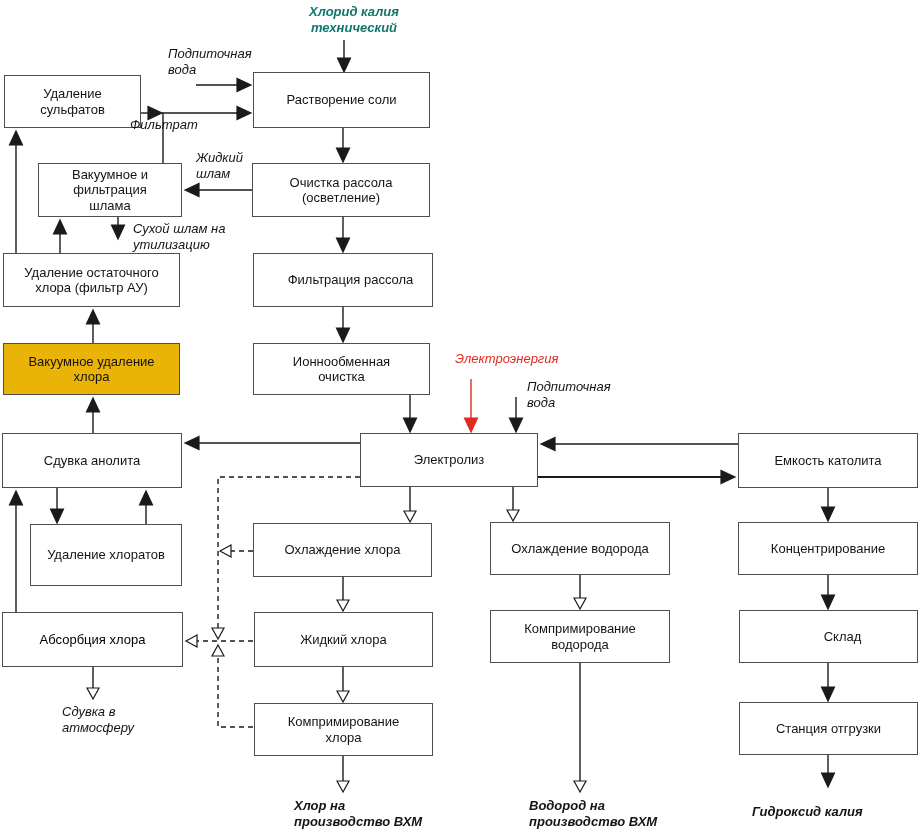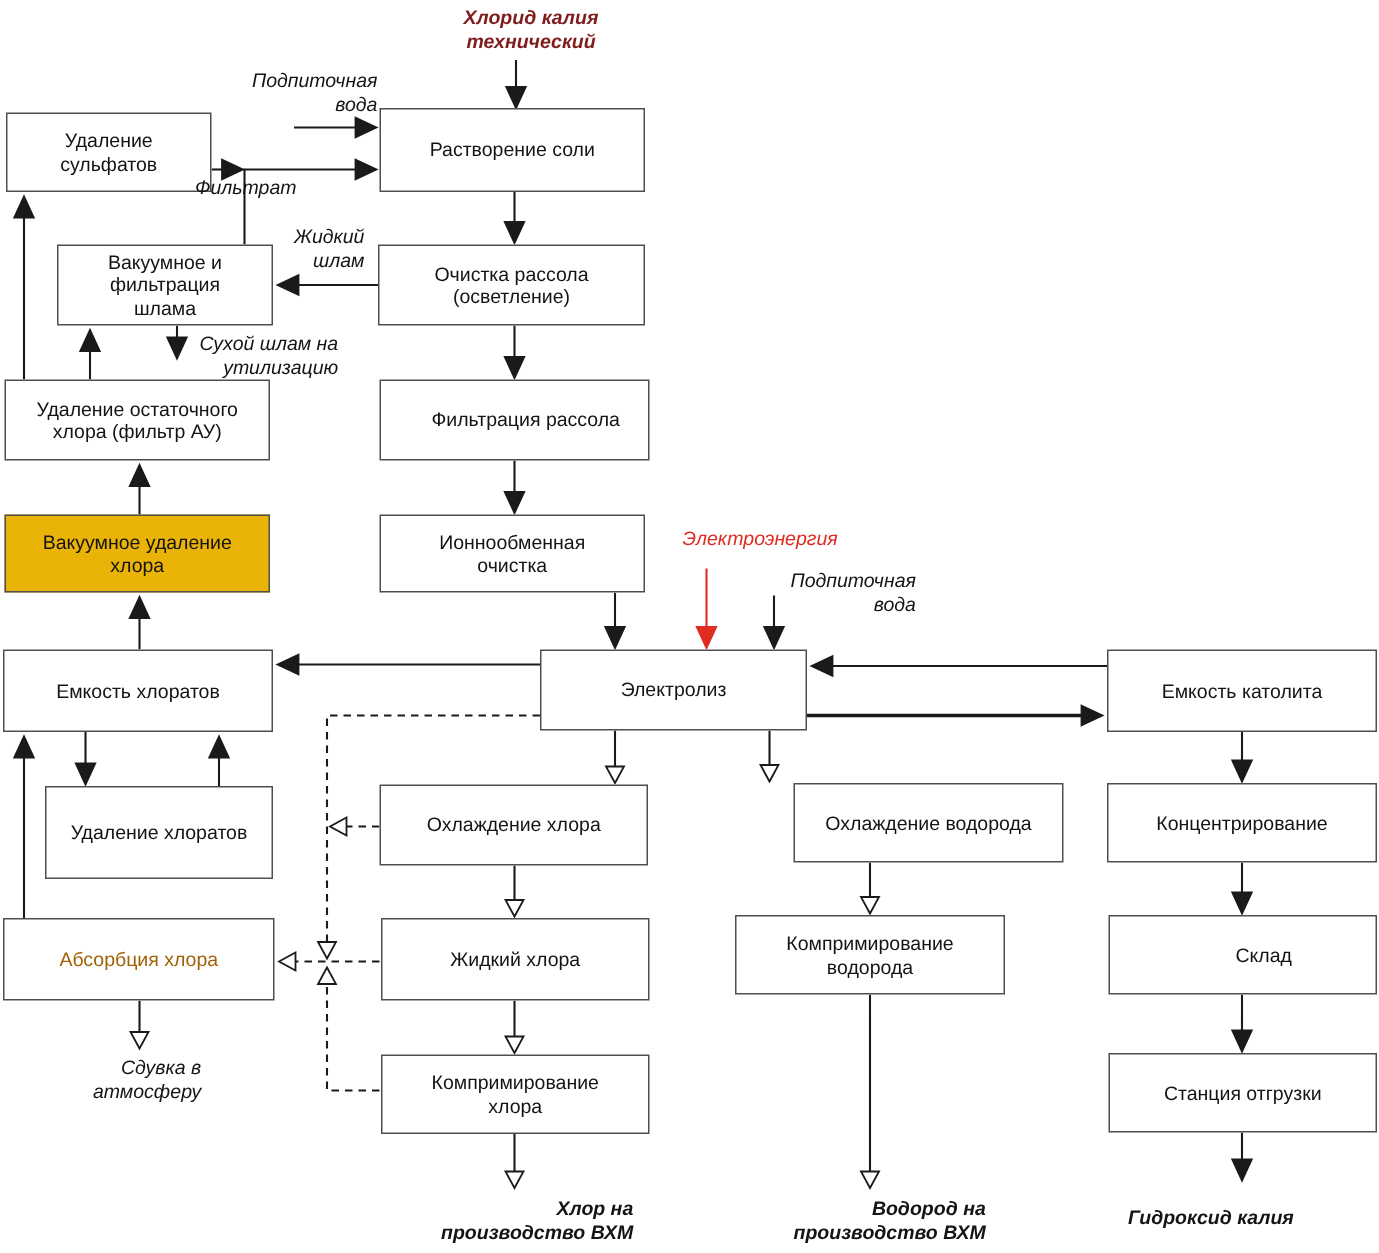--- a/index.html
+++ b/index.html
@@ -22,21 +22,20 @@
     font-size: 13px;
     line-height: 15.5px;
     white-space: pre-line;
   }
   .ann {
     position: absolute;
     font-size: 13px;
     line-height: 16px;
     font-style: italic;
     white-space: pre-line;
-    text-align: right;
   }
   .ann.bold { font-weight: bold; }
   .ann.center { text-align: center; }
 </style>
 </head>
 <body>
 
 <div id="canvas" style="width: 919px; height: 835px; background: rgb(255, 255, 255);">
   <svg id="connector-layer" xmlns="http://www.w3.org/2000/svg" width="919" height="835" viewBox="0 0 919 835">
       <g>
@@ -204,38 +203,38 @@
 шлама</div>
       <div class="node" style="left: 252px; top: 163px; width: 178px; height: 54px; border-color: rgb(78, 78, 78); background: rgb(255, 255, 255); color: rgb(20, 20, 20);">Очистка рассола
 (осветление)</div>
       <div class="node" style="left: 3px; top: 253px; width: 177px; height: 54px; border-color: rgb(78, 78, 78); background: rgb(255, 255, 255); color: rgb(20, 20, 20);">Удаление остаточного
 хлора (фильтр АУ)</div>
       <div class="node" style="left: 253px; top: 253px; width: 180px; height: 54px; border-color: rgb(78, 78, 78); background: rgb(255, 255, 255); color: rgb(20, 20, 20); padding-left: 15px;">Фильтрация рассола</div>
       <div class="node" style="left: 3px; top: 343px; width: 177px; height: 52px; border-color: rgb(78, 78, 78); background: #eab308; color: rgb(20, 20, 20);">Вакуумное удаление
 хлора</div>
       <div class="node" style="left: 253px; top: 343px; width: 177px; height: 52px; border-color: rgb(78, 78, 78); background: rgb(255, 255, 255); color: rgb(20, 20, 20);">Ионнообменная
 очистка</div>
-      <div class="node" style="left: 2px; top: 433px; width: 180px; height: 55px; border-color: rgb(78, 78, 78); background: rgb(255, 255, 255); color: rgb(20, 20, 20);">Емкость хлоратов</div>
+      <div class="node" style="left: 2px; top: 433px; width: 180px; height: 55px; border-color: rgb(78, 78, 78); background: rgb(255, 255, 255); color: rgb(20, 20, 20);">Сдувка анолита</div>
       <div class="node" style="left: 360px; top: 433px; width: 178px; height: 54px; border-color: rgb(78, 78, 78); background: rgb(255, 255, 255); color: rgb(20, 20, 20);">Электролиз</div>
       <div class="node" style="left: 738px; top: 433px; width: 180px; height: 55px; border-color: rgb(78, 78, 78); background: rgb(255, 255, 255); color: rgb(20, 20, 20);">Емкость католита</div>
       <div class="node" style="left: 30px; top: 524px; width: 152px; height: 62px; border-color: rgb(78, 78, 78); background: rgb(255, 255, 255); color: rgb(20, 20, 20);">Удаление хлоратов</div>
       <div class="node" style="left: 253px; top: 523px; width: 179px; height: 54px; border-color: rgb(78, 78, 78); background: rgb(255, 255, 255); color: rgb(20, 20, 20);">Охлаждение хлора</div>
-      <div class="node" style="left: 490px; top: 522px; width: 180px; height: 53px; border-color: rgb(78, 78, 78); background: rgb(255, 255, 255); color: rgb(20, 20, 20); margin-left: 39px;">Охлаждение водорода</div>
+      <div class="node" style="left: 490px; top: 522px; width: 180px; height: 53px; border-color: rgb(78, 78, 78); background: rgb(255, 255, 255); color: rgb(20, 20, 20);">Охлаждение водорода</div>
       <div class="node" style="left: 738px; top: 522px; width: 180px; height: 53px; border-color: rgb(78, 78, 78); background: rgb(255, 255, 255); color: rgb(20, 20, 20);">Концентрирование</div>
-      <div class="node" style="left: 2px; top: 612px; width: 181px; height: 55px; border-color: rgb(78, 78, 78); background: rgb(255, 255, 255); color: #a16207;">Абсорбция хлора</div>
+      <div class="node" style="left: 2px; top: 612px; width: 181px; height: 55px; border-color: rgb(78, 78, 78); background: rgb(255, 255, 255); color: #000000;">Абсорбция хлора</div>
       <div class="node" style="left: 254px; top: 612px; width: 179px; height: 55px; border-color: rgb(78, 78, 78); background: rgb(255, 255, 255); color: rgb(20, 20, 20);">Жидкий хлора</div>
       <div class="node" style="left: 490px; top: 610px; width: 180px; height: 53px; border-color: rgb(78, 78, 78); background: rgb(255, 255, 255); color: rgb(20, 20, 20);">Компримирование
 водорода</div>
       <div class="node" style="left: 739px; top: 610px; width: 179px; height: 53px; border-color: rgb(78, 78, 78); background: rgb(255, 255, 255); color: rgb(20, 20, 20); padding-left: 28px;">Склад</div>
       <div class="node" style="left: 254px; top: 703px; width: 179px; height: 53px; border-color: rgb(78, 78, 78); background: rgb(255, 255, 255); color: rgb(20, 20, 20);">Компримирование
 хлора</div>
       <div class="node" style="left: 739px; top: 702px; width: 179px; height: 53px; border-color: rgb(78, 78, 78); background: rgb(255, 255, 255); color: rgb(20, 20, 20);">Станция отгрузки</div>
     </div>
   <div id="annotations-layer">
-      <div class="ann bold center" style="left: 296px; top: 4px; width: 116px; color: #7f1d1d;">Хлорид калия
+      <div class="ann bold center" style="left: 296px; top: 4px; width: 116px; color: #0f766e;">Хлорид калия
 технический</div>
       <div class="ann" style="left: 168px; top: 46px; color: rgb(20, 20, 20);">Подпиточная
 вода</div>
       <div class="ann" style="left: 130px; top: 117px; color: rgb(20, 20, 20);">Фильтрат</div>
       <div class="ann" style="left: 196px; top: 150px; color: rgb(20, 20, 20);">Жидкий
 шлам</div>
       <div class="ann" style="left: 133px; top: 221px; color: rgb(20, 20, 20);">Сухой шлам на
 утилизацию</div>
       <div class="ann" style="left: 455px; top: 351px; color: rgb(224, 43, 32);">Электроэнергия</div>
       <div class="ann" style="left: 527px; top: 379px; color: rgb(20, 20, 20);">Подпиточная

